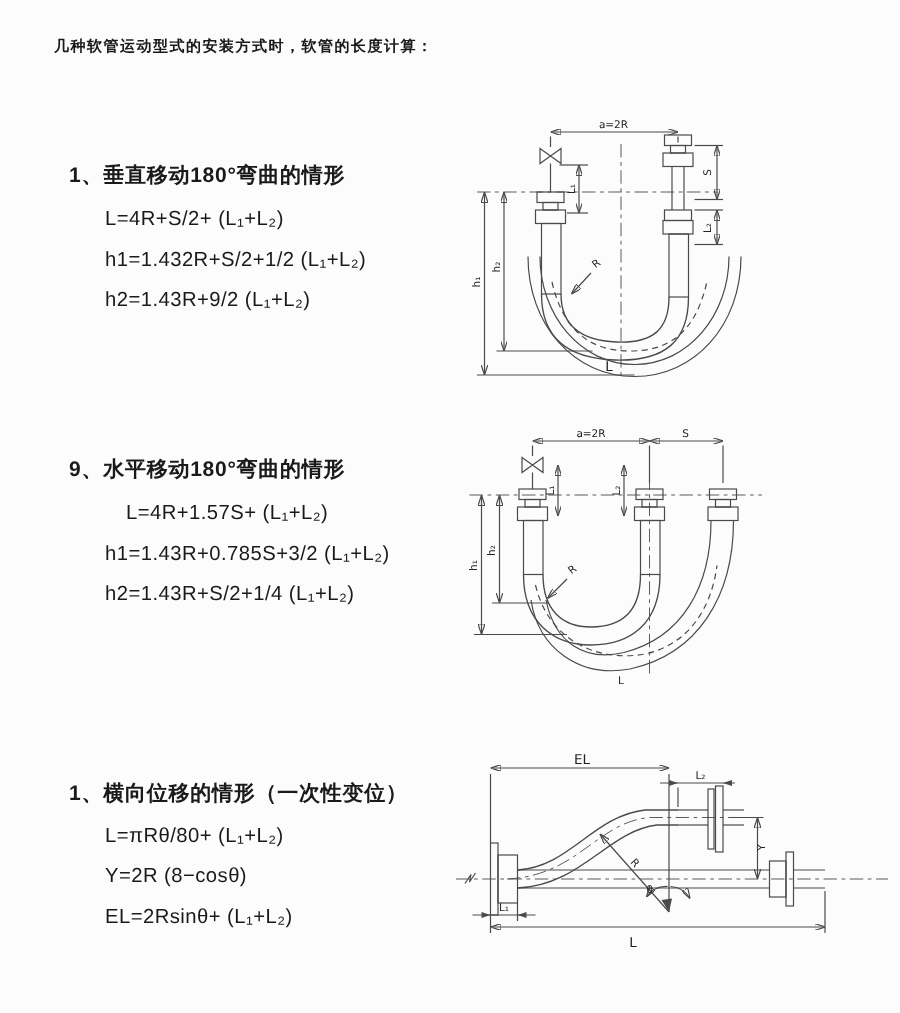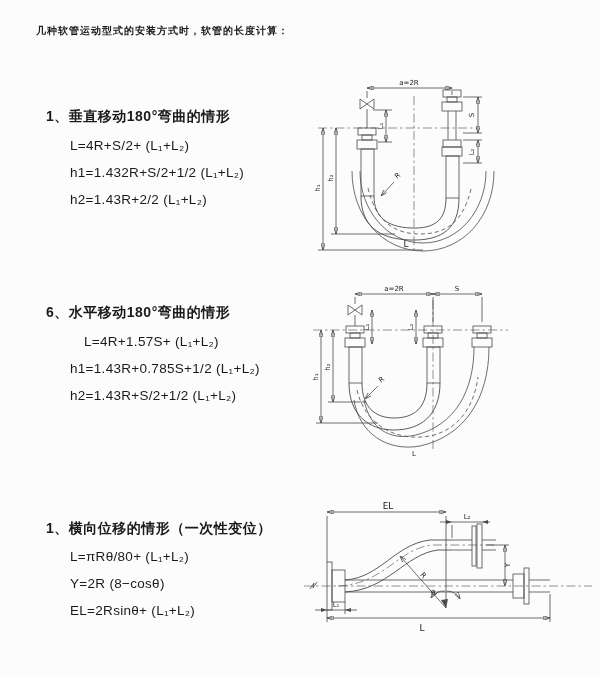--- a/index.html
+++ b/index.html
@@ -37,26 +37,26 @@
   svg.diag .big{font-size:9px;}
 </style>
 </head>
 <body>
 
 <div class="title">几种软管运动型式的安装方式时，软管的长度计算：</div>
 
 <div class="sec-heading" style="left:46px;top:108px">1、垂直移动180°弯曲的情形</div>
 <div class="formula" style="left:70px;top:138px">L=4R+S/2+ (L₁+L₂)</div>
 <div class="formula" style="left:70px;top:165px">h1=1.432R+S/2+1/2 (L₁+L₂)</div>
-<div class="formula" style="left:70px;top:192px">h2=1.43R+2/2 (L₁+L₂)</div>
-
-<div class="sec-heading" style="left:46px;top:304px">6、水平移动180°弯曲的情形</div>
+<div class="formula" style="left:70px;top:192px">h2=1.43R+9/2 (L₁+L₂)</div>
+
+<div class="sec-heading" style="left:46px;top:304px">9、水平移动180°弯曲的情形</div>
 <div class="formula" style="left:84px;top:334px">L=4R+1.57S+ (L₁+L₂)</div>
-<div class="formula" style="left:70px;top:361px">h1=1.43R+0.785S+1/2 (L₁+L₂)</div>
-<div class="formula" style="left:70px;top:388px">h2=1.43R+S/2+1/2 (L₁+L₂)</div>
+<div class="formula" style="left:70px;top:361px">h1=1.43R+0.785S+3/2 (L₁+L₂)</div>
+<div class="formula" style="left:70px;top:388px">h2=1.43R+S/2+1/4 (L₁+L₂)</div>
 
 <div class="sec-heading" style="left:46px;top:520px">1、横向位移的情形（一次性变位）</div>
 <div class="formula" style="left:70px;top:549px">L=πRθ/80+ (L₁+L₂)</div>
 <div class="formula" style="left:70px;top:576px">Y=2R (8−cosθ)</div>
 <div class="formula" style="left:70px;top:603px">EL=2Rsinθ+ (L₁+L₂)</div>
 
 <svg class="diag" viewBox="0 0 260 180" style="left:310px;top:76px;width:260px;height:180px">
   <defs>
     <pattern id="hz1" width="4" height="4" patternUnits="userSpaceOnUse">
       <path d="M0,4 L4,0 M0,0 L4,4" stroke="#6a6a6a" stroke-width="0.5"></path>

